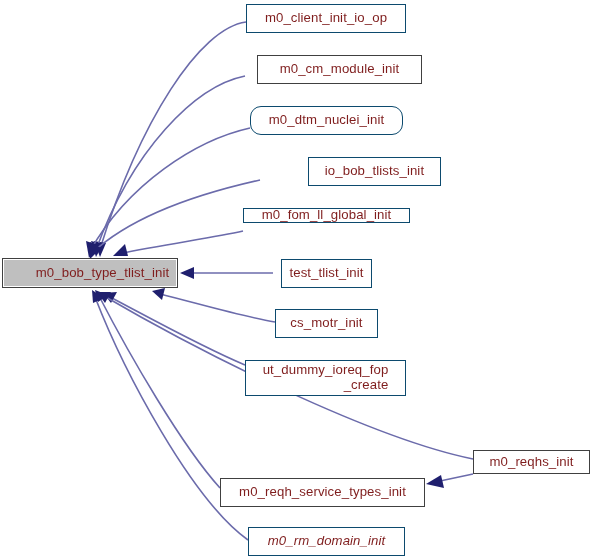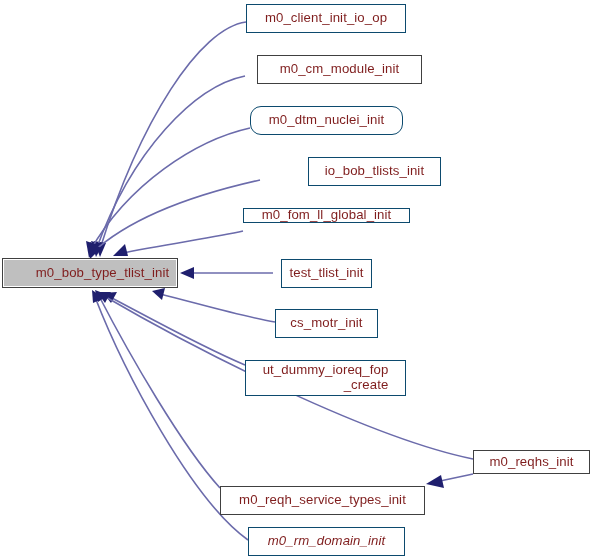--- a/index.html
+++ b/index.html
@@ -115,15 +115,15 @@
 
 <div class="node-box" style="left: 281px; top: 259px; width: 91px; height: 29px;">test_tlist_init</div>
 
 <div class="node-box" style="left: 275px; top: 309px; width: 103px; height: 29px;">cs_motr_init</div>
 
 <div class="node-box" style="left: 245px; top: 360px; width: 161px; height: 36px;">ut_dummy_ioreq_fop
 _create</div>
 
 <div class="node-box black" style="left: 473px; top: 450px; width: 117px; height: 24px;">m0_reqhs_init</div>
 
-<div class="node-box black" style="left: 220px; top: 478px; width: 205px; height: 29px; margin-top: 8px;">m0_reqh_service_types_init</div>
+<div class="node-box black" style="left: 220px; top: 478px; width: 205px; height: 29px;">m0_reqh_service_types_init</div>
 
 <div class="node-box" style="left: 248px; top: 527px; width: 157px; height: 29px; font-style: italic;">m0_rm_domain_init</div>
 
 </body></html>

